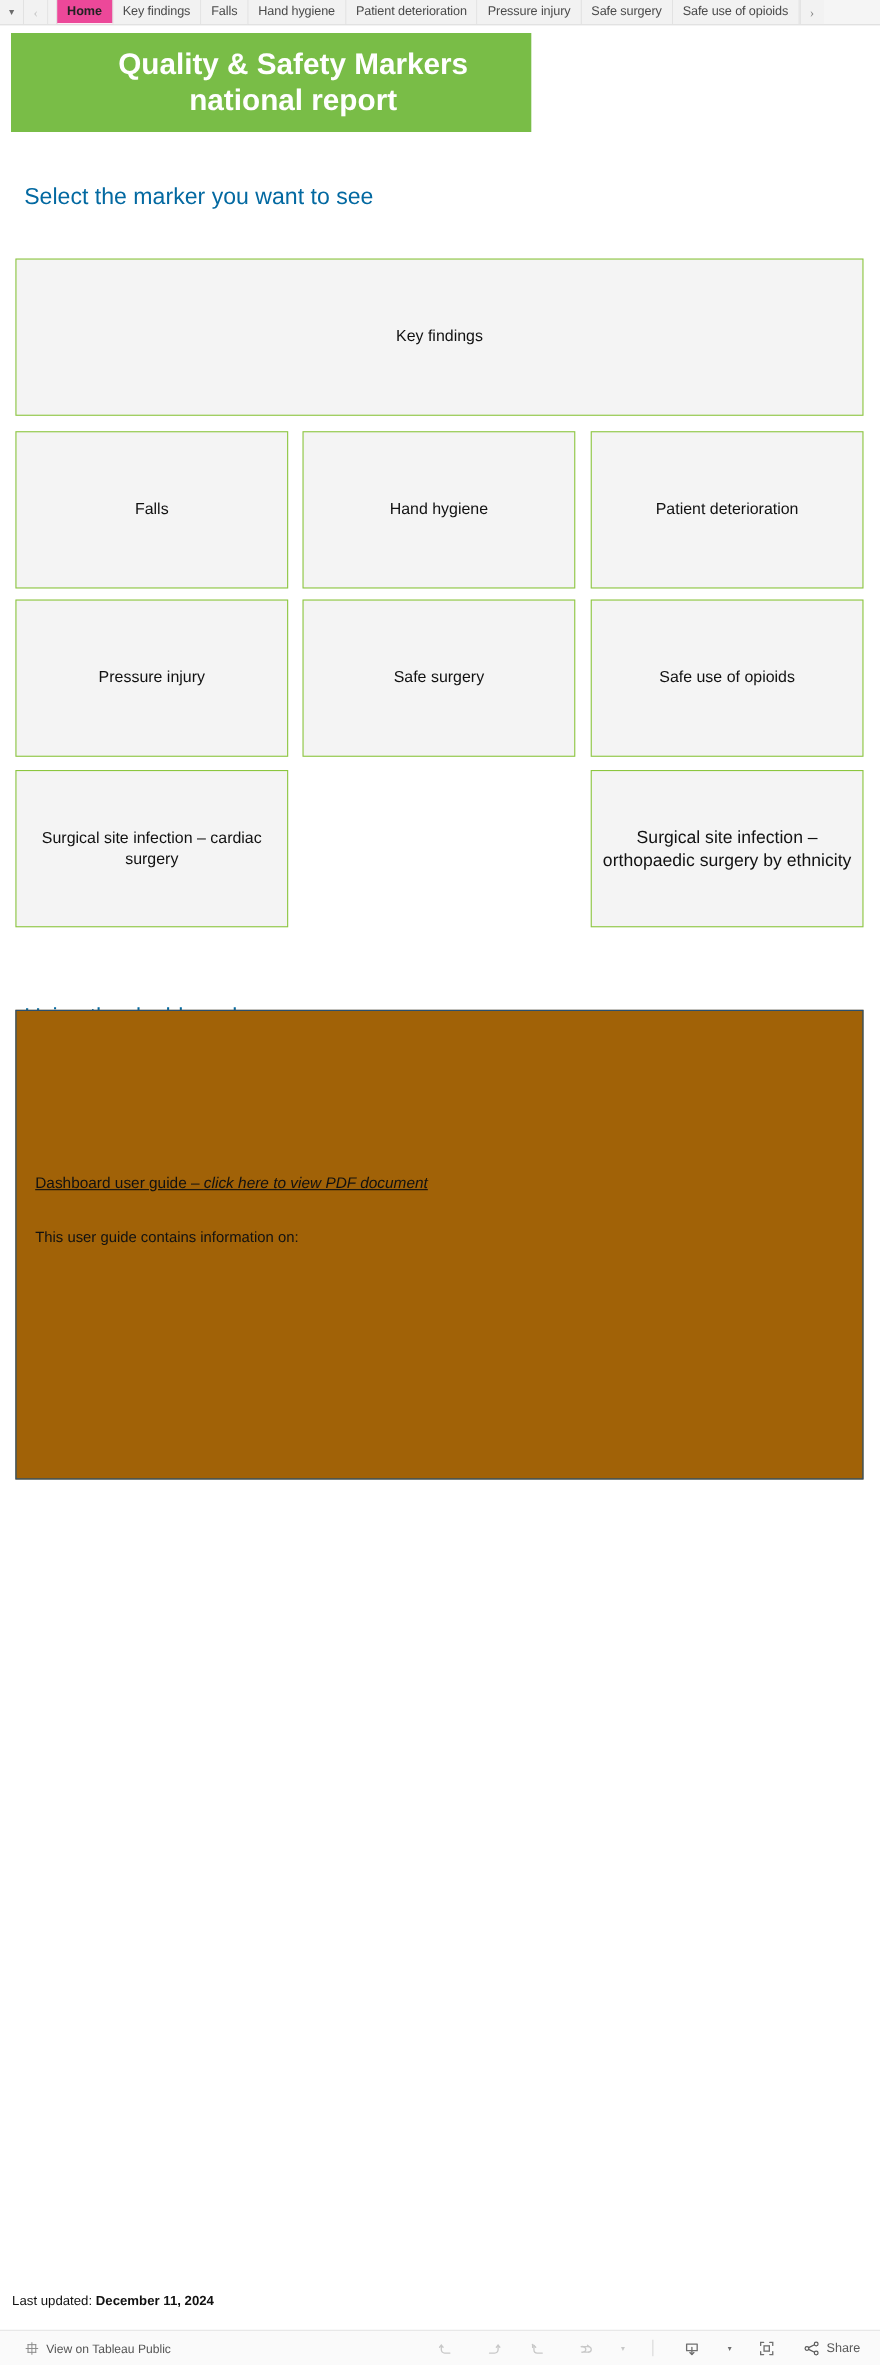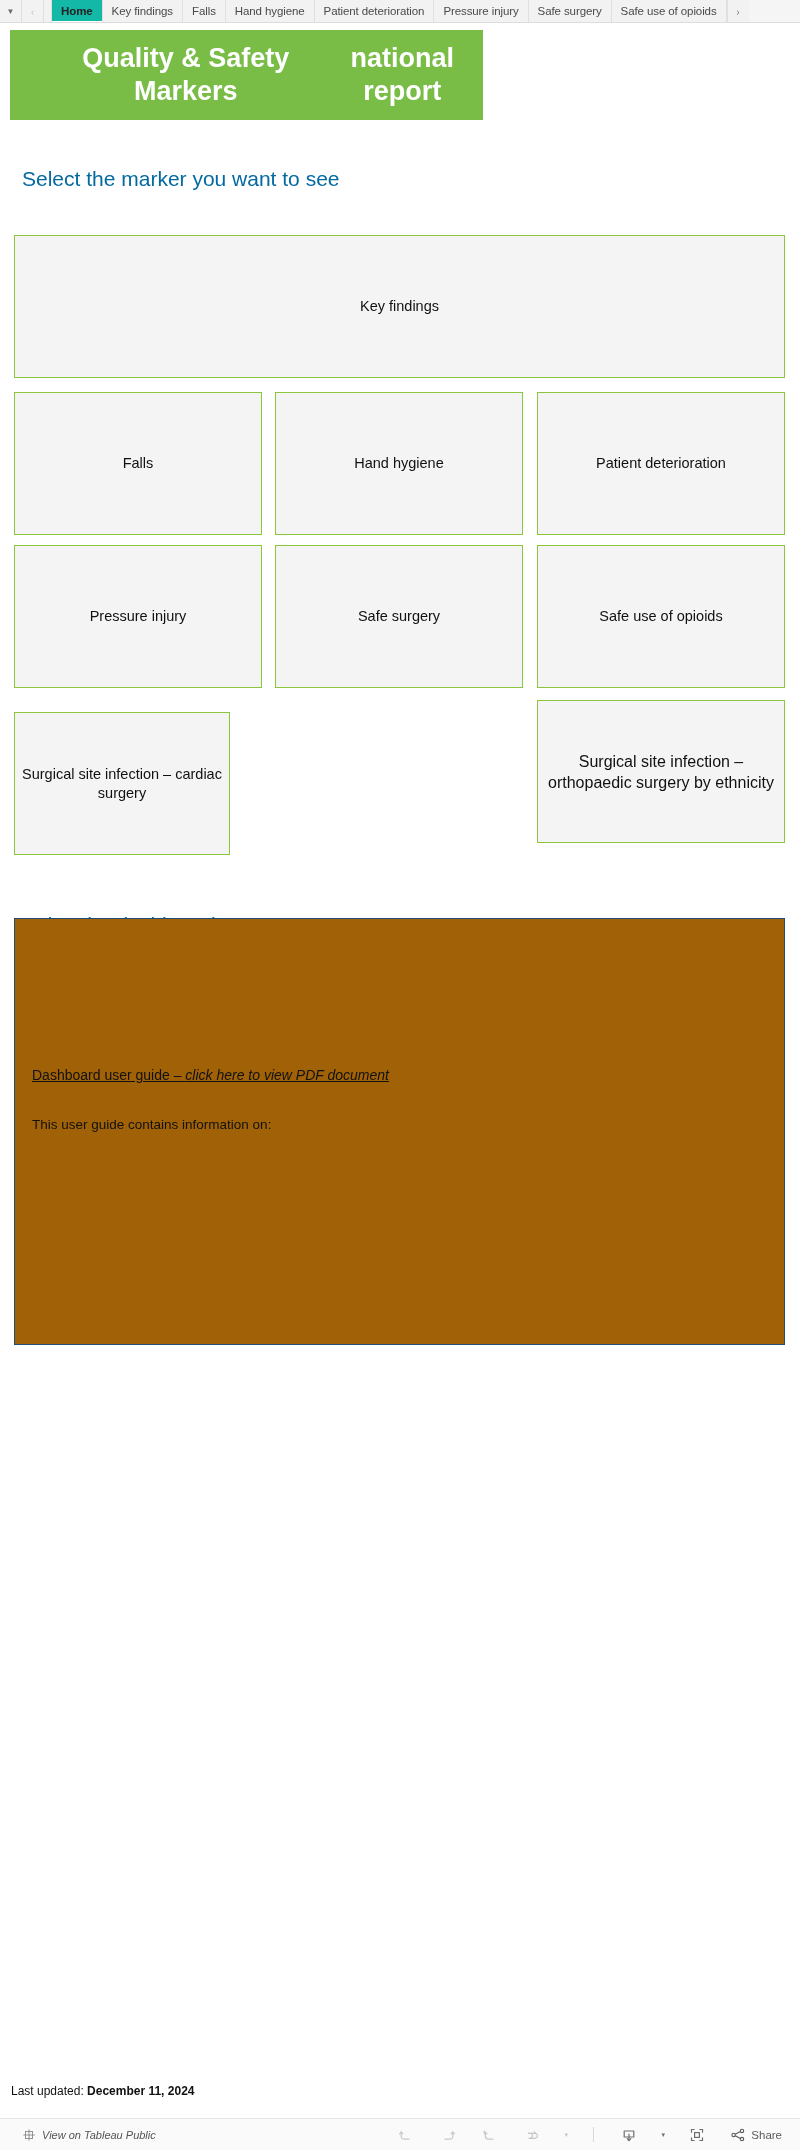--- a/index.html
+++ b/index.html
@@ -51,21 +51,21 @@
     display: flex;
     align-items: center;
     font-size: 11.5px;
     color: #4a4a4a;
     background: #f2f2f2;
     border-right: 1px solid #e0e0e0;
     white-space: nowrap;
     letter-spacing: -0.1px;
   }
   .tab.active {
-    background: #14b8a6;
+    background: #ec4899;
     color: #222222;
     font-weight: bold;
     border-bottom: 1px solid #ffffff;
   }
   .tab.clipped { overflow: hidden; }
   .tabnav-btn.next {
     color: #8a8a8a;
     font-size: 12px;
     font-family: "Liberation Serif", serif;
     border-right: none;
@@ -75,21 +75,21 @@
 
   
   #title-banner {
     position: absolute;
     left: 10px;
     top: 30px;
     width: 473px;
     height: 90px;
     background: #79bd47;
     display: flex;
-    flex-direction: row;
+    flex-direction: column;
     align-items: center;
     justify-content: center;
     color: #ffffff;
     font-weight: bold;
     font-size: 27px;
     line-height: 33px;
     text-align: center;
     padding-left: 40px;
   }
 
@@ -122,21 +122,21 @@
   #tile-key-findings { left: 14px;  top: 235px; width: 771px; height: 143px; }
 
   #tile-falls        { left: 14px;  top: 392px; width: 248px; height: 143px; }
   #tile-hand-hygiene { left: 275px; top: 392px; width: 248px; height: 143px; }
   #tile-patient-det  { left: 537px; top: 392px; width: 248px; height: 143px; }
 
   #tile-pressure     { left: 14px;  top: 545px; width: 248px; height: 143px; }
   #tile-safe-surgery { left: 275px; top: 545px; width: 248px; height: 143px; }
   #tile-opioids      { left: 537px; top: 545px; width: 248px; height: 143px; }
 
-  #tile-ssi-cardiac  { left: 14px;  top: 700px; width: 216px; height: 143px; margin-top: 12px; }
+  #tile-ssi-cardiac  { left: 14px;  top: 700px; width: 248px; height: 143px; }
   #tile-ssi-ortho    { left: 275px; top: 700px; width: 248px; height: 143px; }
   #tile-ssi-ethnic   { left: 537px; top: 700px; width: 248px; height: 143px; font-size: 16px; line-height: 21px; }
 
   
   #guide-box {
     position: absolute;
     left: 14px;
     top: 918px;
     width: 771px;
     height: 427px;
@@ -204,26 +204,25 @@
     height: 32px;
     background: #fafafa;
     border-top: 1px solid #e6e6e6;
     display: flex;
     align-items: center;
     color: #666666;
     font-size: 11px;
   }
   #tableau-public-link {
     display: flex;
-    align-items: center;
+    align-items: flex-end;
     gap: 6px;
     margin-left: 22px;
     color: #555555;
     white-space: nowrap;
-    font-style: italic;
   }
   #tableau-logo { width: 14px; height: 14px; display: block; }
   #toolbar-right {
     margin-left: auto;
     margin-right: 14px;
     display: flex;
     align-items: center;
     gap: 12px;
   }
   .tb-btn {

